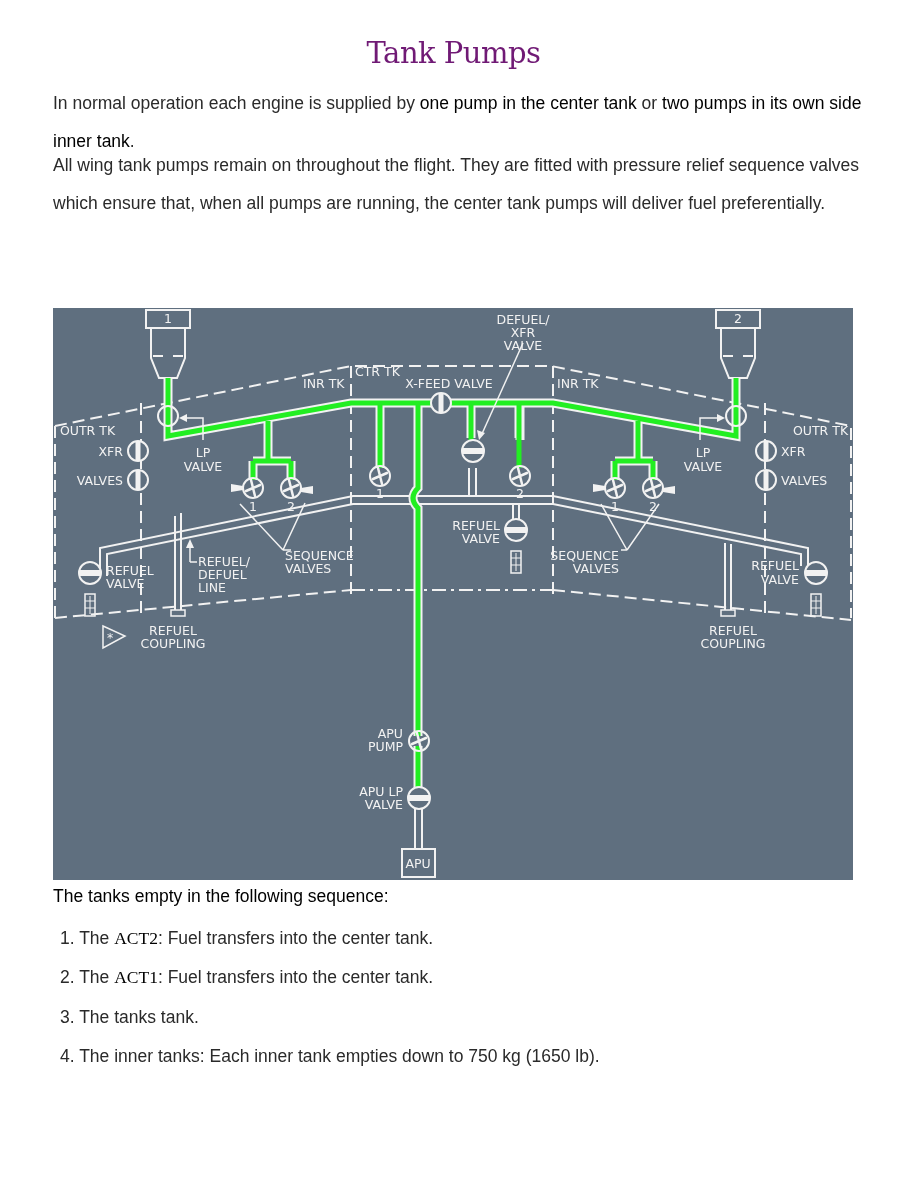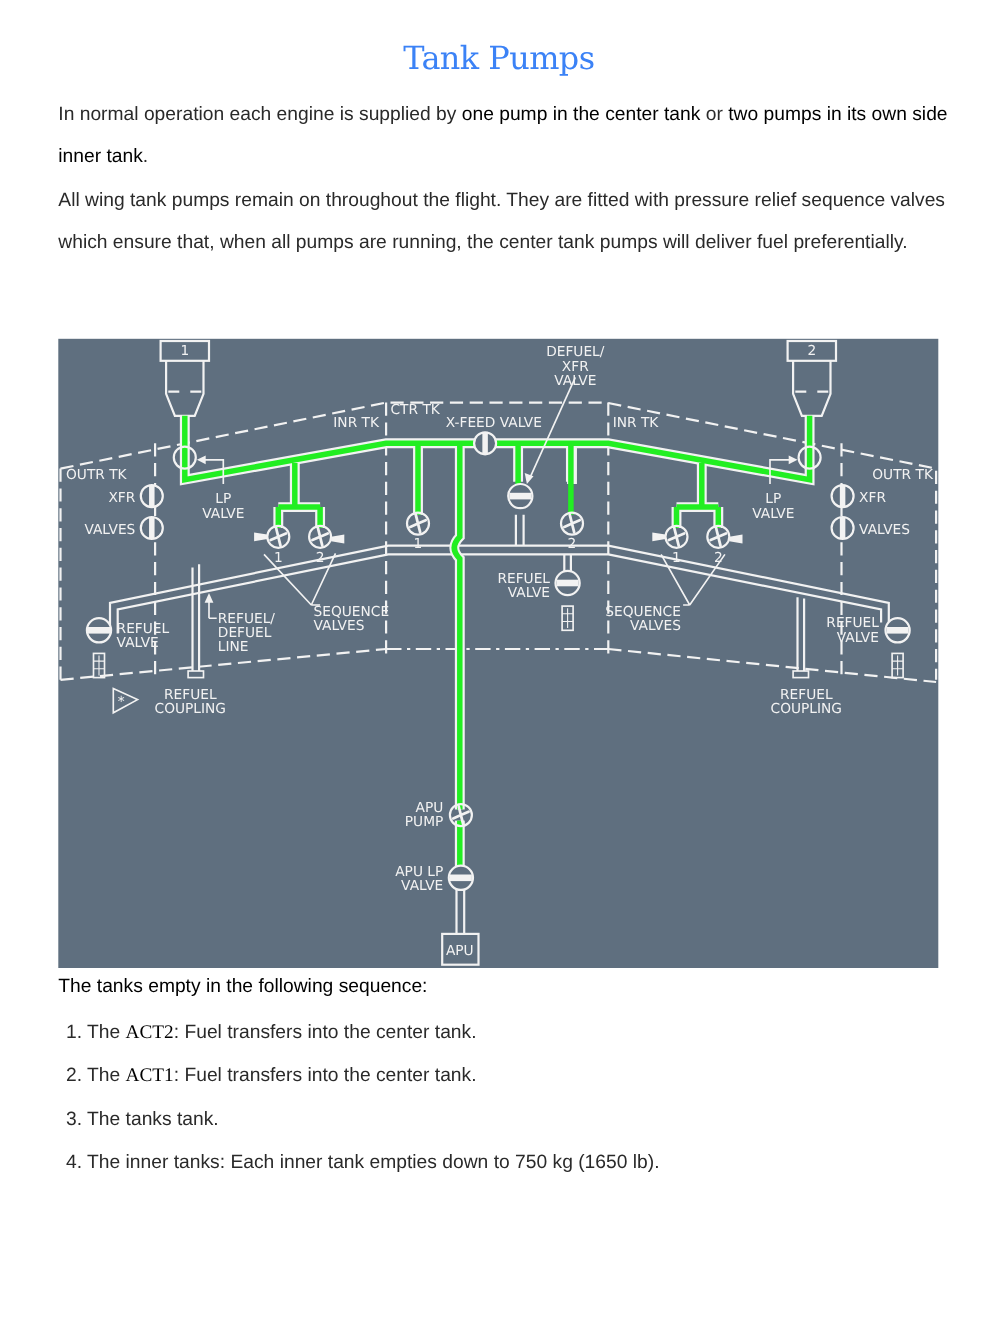--- a/index.html
+++ b/index.html
@@ -1,22 +1,22 @@
 <!DOCTYPE html>
 <html><head>
   <meta charset="utf-8">
   <style>
     html, body { margin: 0; padding: 0; background: #ffffff; }
     body { width: 907px; height: 1202px; position: relative; overflow: hidden;
            font-family: "Liberation Sans", sans-serif; color: #222; }
     .title { position: absolute; left: 0; top: 36px; width: 907px; text-align: center;
-             font-family: "DejaVu Serif", serif; font-size: 29px; color: #3b82f6; letter-spacing: -0.5px; }
+             font-family: "DejaVu Serif", serif; font-size: 29px; color: #701a75; letter-spacing: -0.5px; }
     .para { position: absolute; left: 53px; width: 810px; font-size: 17.5px; line-height: 38px; color: #2a2a2a; }
     .p1 { top: 84px; }
-    .p2 { top: 162px; }
+    .p2 { top: 146px; }
     .hl { color: #000; font-weight: 500; }
     .diagram { position: absolute; left: 53px; top: 308px; width: 800px; height: 572px; background: #5f6f7f; }
     .diagram svg { display: block; }
     .seq-head { position: absolute; left: 53px; top: 886px; font-size: 17.5px; color: #000; }
     .seq-list { position: absolute; left: 60px; top: 919px; margin: 0; padding: 0; list-style: none; font-size: 17.5px; color: #2a2a2a; }
     .seq-list li { height: 39.3px; line-height: 39px; }
     .seq-list b { color: #000; font-weight: normal; font-family: Liberation Serif, serif; }
     svg text { font-family: "DejaVu Sans", sans-serif; fill: #f2f2f2; font-size: 12.5px; }
   </style>
 </head>

